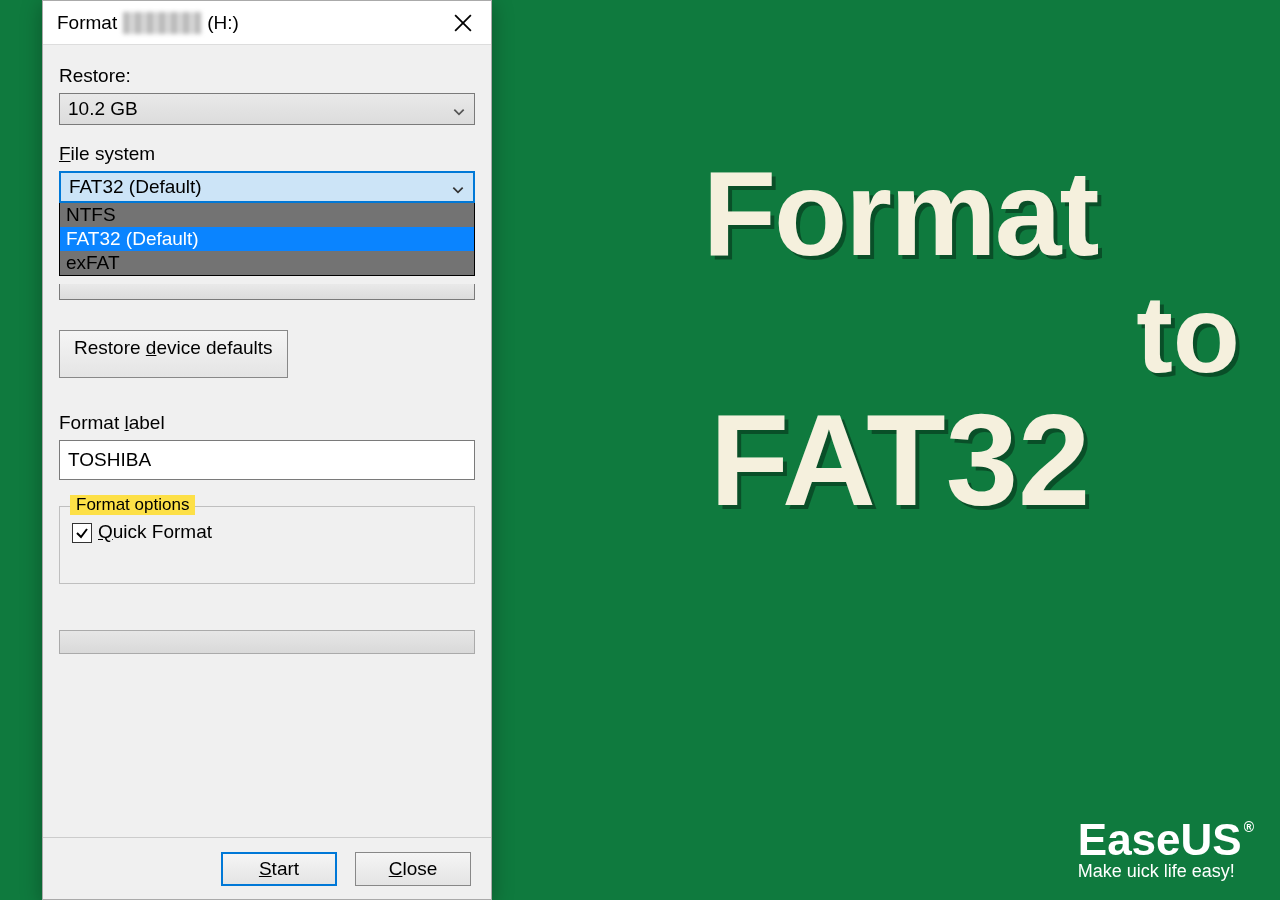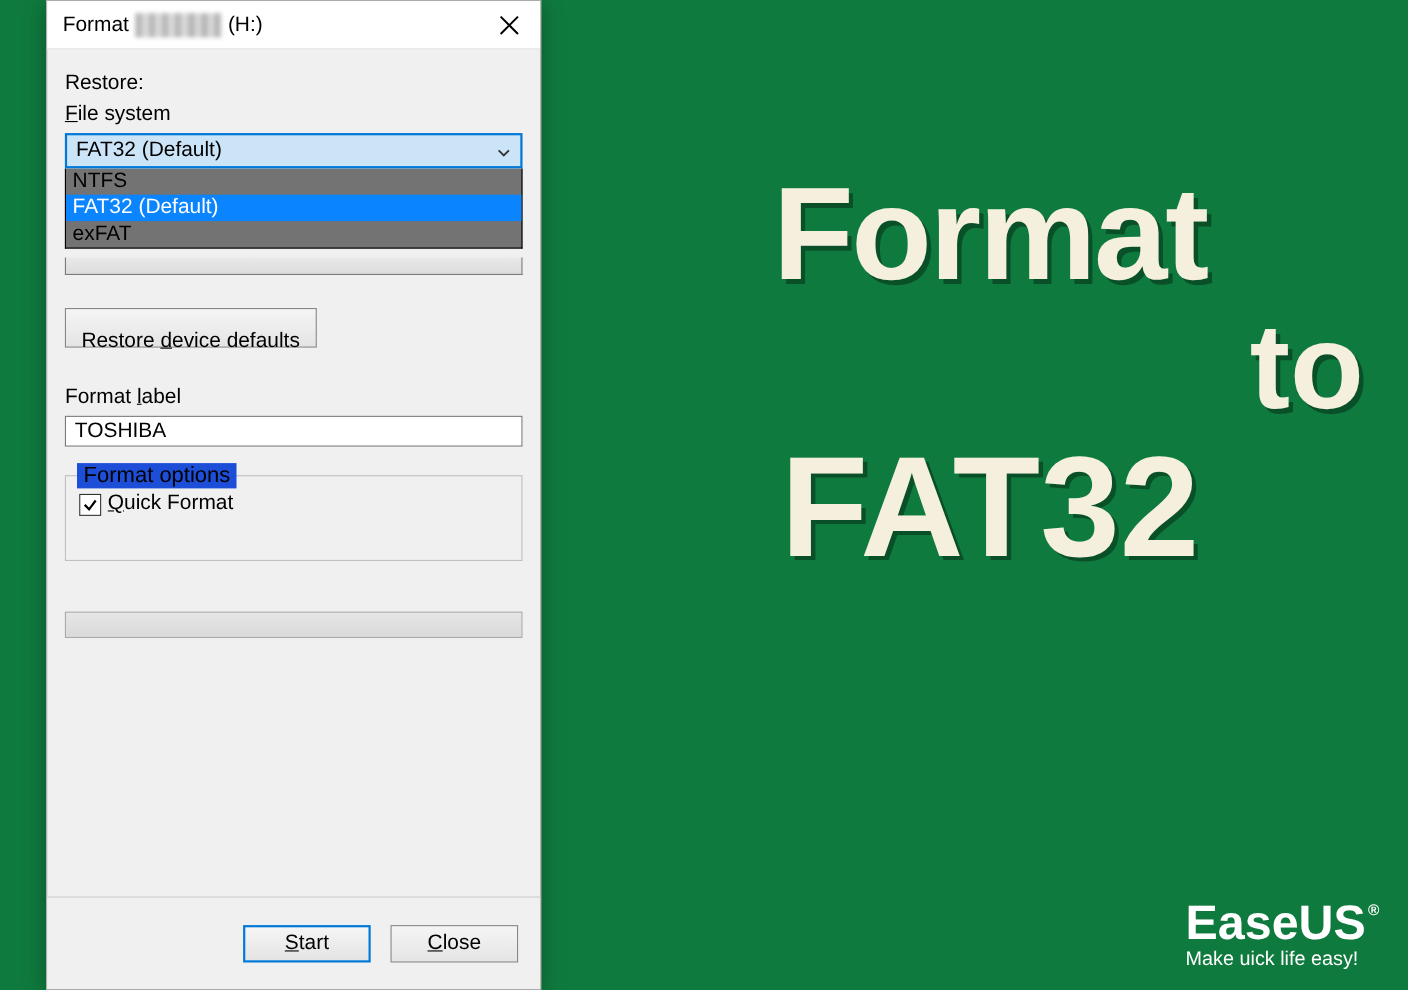--- a/index.html
+++ b/index.html
@@ -100,52 +100,52 @@
   }
   .hidden-stub {
     height: 16px;
     border: 1px solid #7a7a7a;
     border-top: none;
     background: linear-gradient(#e9e9e9,#dcdcdc);
     margin-bottom: 30px;
   }
   .btn-restore {
     display: inline-block;
-    height: 36px;
-    padding: 12px 14px;
+    height: 48px;
+    padding: 0 14px;
     border: 1px solid #888;
     background: linear-gradient(#f5f5f5,#e4e4e4);
     font-size: 19px;
     line-height: 34px;
     cursor: pointer;
     margin-bottom: 34px;
   }
   .text-input {
     width: 100%;
-    height: 28px;
+    height: 40px;
     border: 1px solid #7a7a7a;
     background: #fff;
     padding: 0 8px;
     font-size: 19px;
     font-family: inherit;
     margin-bottom: 26px;
   }
   .fieldset {
     border: 1px solid #bfbfbf;
     padding: 14px 12px 40px 12px;
     margin-bottom: 46px;
     position: relative;
   }
   .fieldset .legend {
     position: absolute;
     top: -12px;
     left: 10px;
-    background: #1d4ed8;
+    background: #fde047;
     padding: 0 6px;
-    font-size: 20px;
+    font-size: 17px;
   }
   .check-row {
     display: flex;
     align-items: flex-end;
     gap: 6px;
     font-size: 19px;
   }
   .checkbox {
     width: 20px; height: 20px;
     border: 1px solid #333;
@@ -159,21 +159,21 @@
   .progress {
     width: 100%;
     height: 24px;
     border: 1px solid #aaa;
     background: linear-gradient(#e6e6e6,#d9d9d9);
     margin-bottom: 32px;
   }
   .dialog-footer {
     position: absolute;
     bottom: 0; left: 0; right: 0;
-    height: 84px;
+    height: 62px;
     border-top: 1px solid #ccc;
     display: flex;
     align-items: center;
     justify-content: flex-end;
     gap: 18px;
     padding: 0 20px;
     background: #f0f0f0;
   }
   .dlg-btn {
     width: 116px;
@@ -239,20 +239,28 @@
       <svg viewBox="0 0 16 16">
           <line x1="1" y1="1" x2="15" y2="15" stroke="#000" stroke-width="1.6"></line>
           <line x1="15" y1="1" x2="1" y2="15" stroke="#000" stroke-width="1.6"></line>
         </svg>
     </div>
   </div>
 
   <div class="body">
 
     <span class="label">Restore:</span>
+    <div class="select">
+      <span>10.2 GB</span>
+      <span class="chev">
+        <svg viewBox="0 0 12 12">
+            <polyline points="2,4 6,8 10,4" fill="none" stroke="#555" stroke-width="1.5"></polyline>
+          </svg>
+      </span>
+    </div>
 
     <span class="label"><span class="underline">F</span>ile system</span>
     <div class="select highlight">
       <span>FAT32 (Default)</span>
       <span class="chev">
         <svg viewBox="0 0 12 12">
             <polyline points="2,4 6,8 10,4" fill="none" stroke="#333" stroke-width="1.5"></polyline>
           </svg>
       </span>
     </div>

